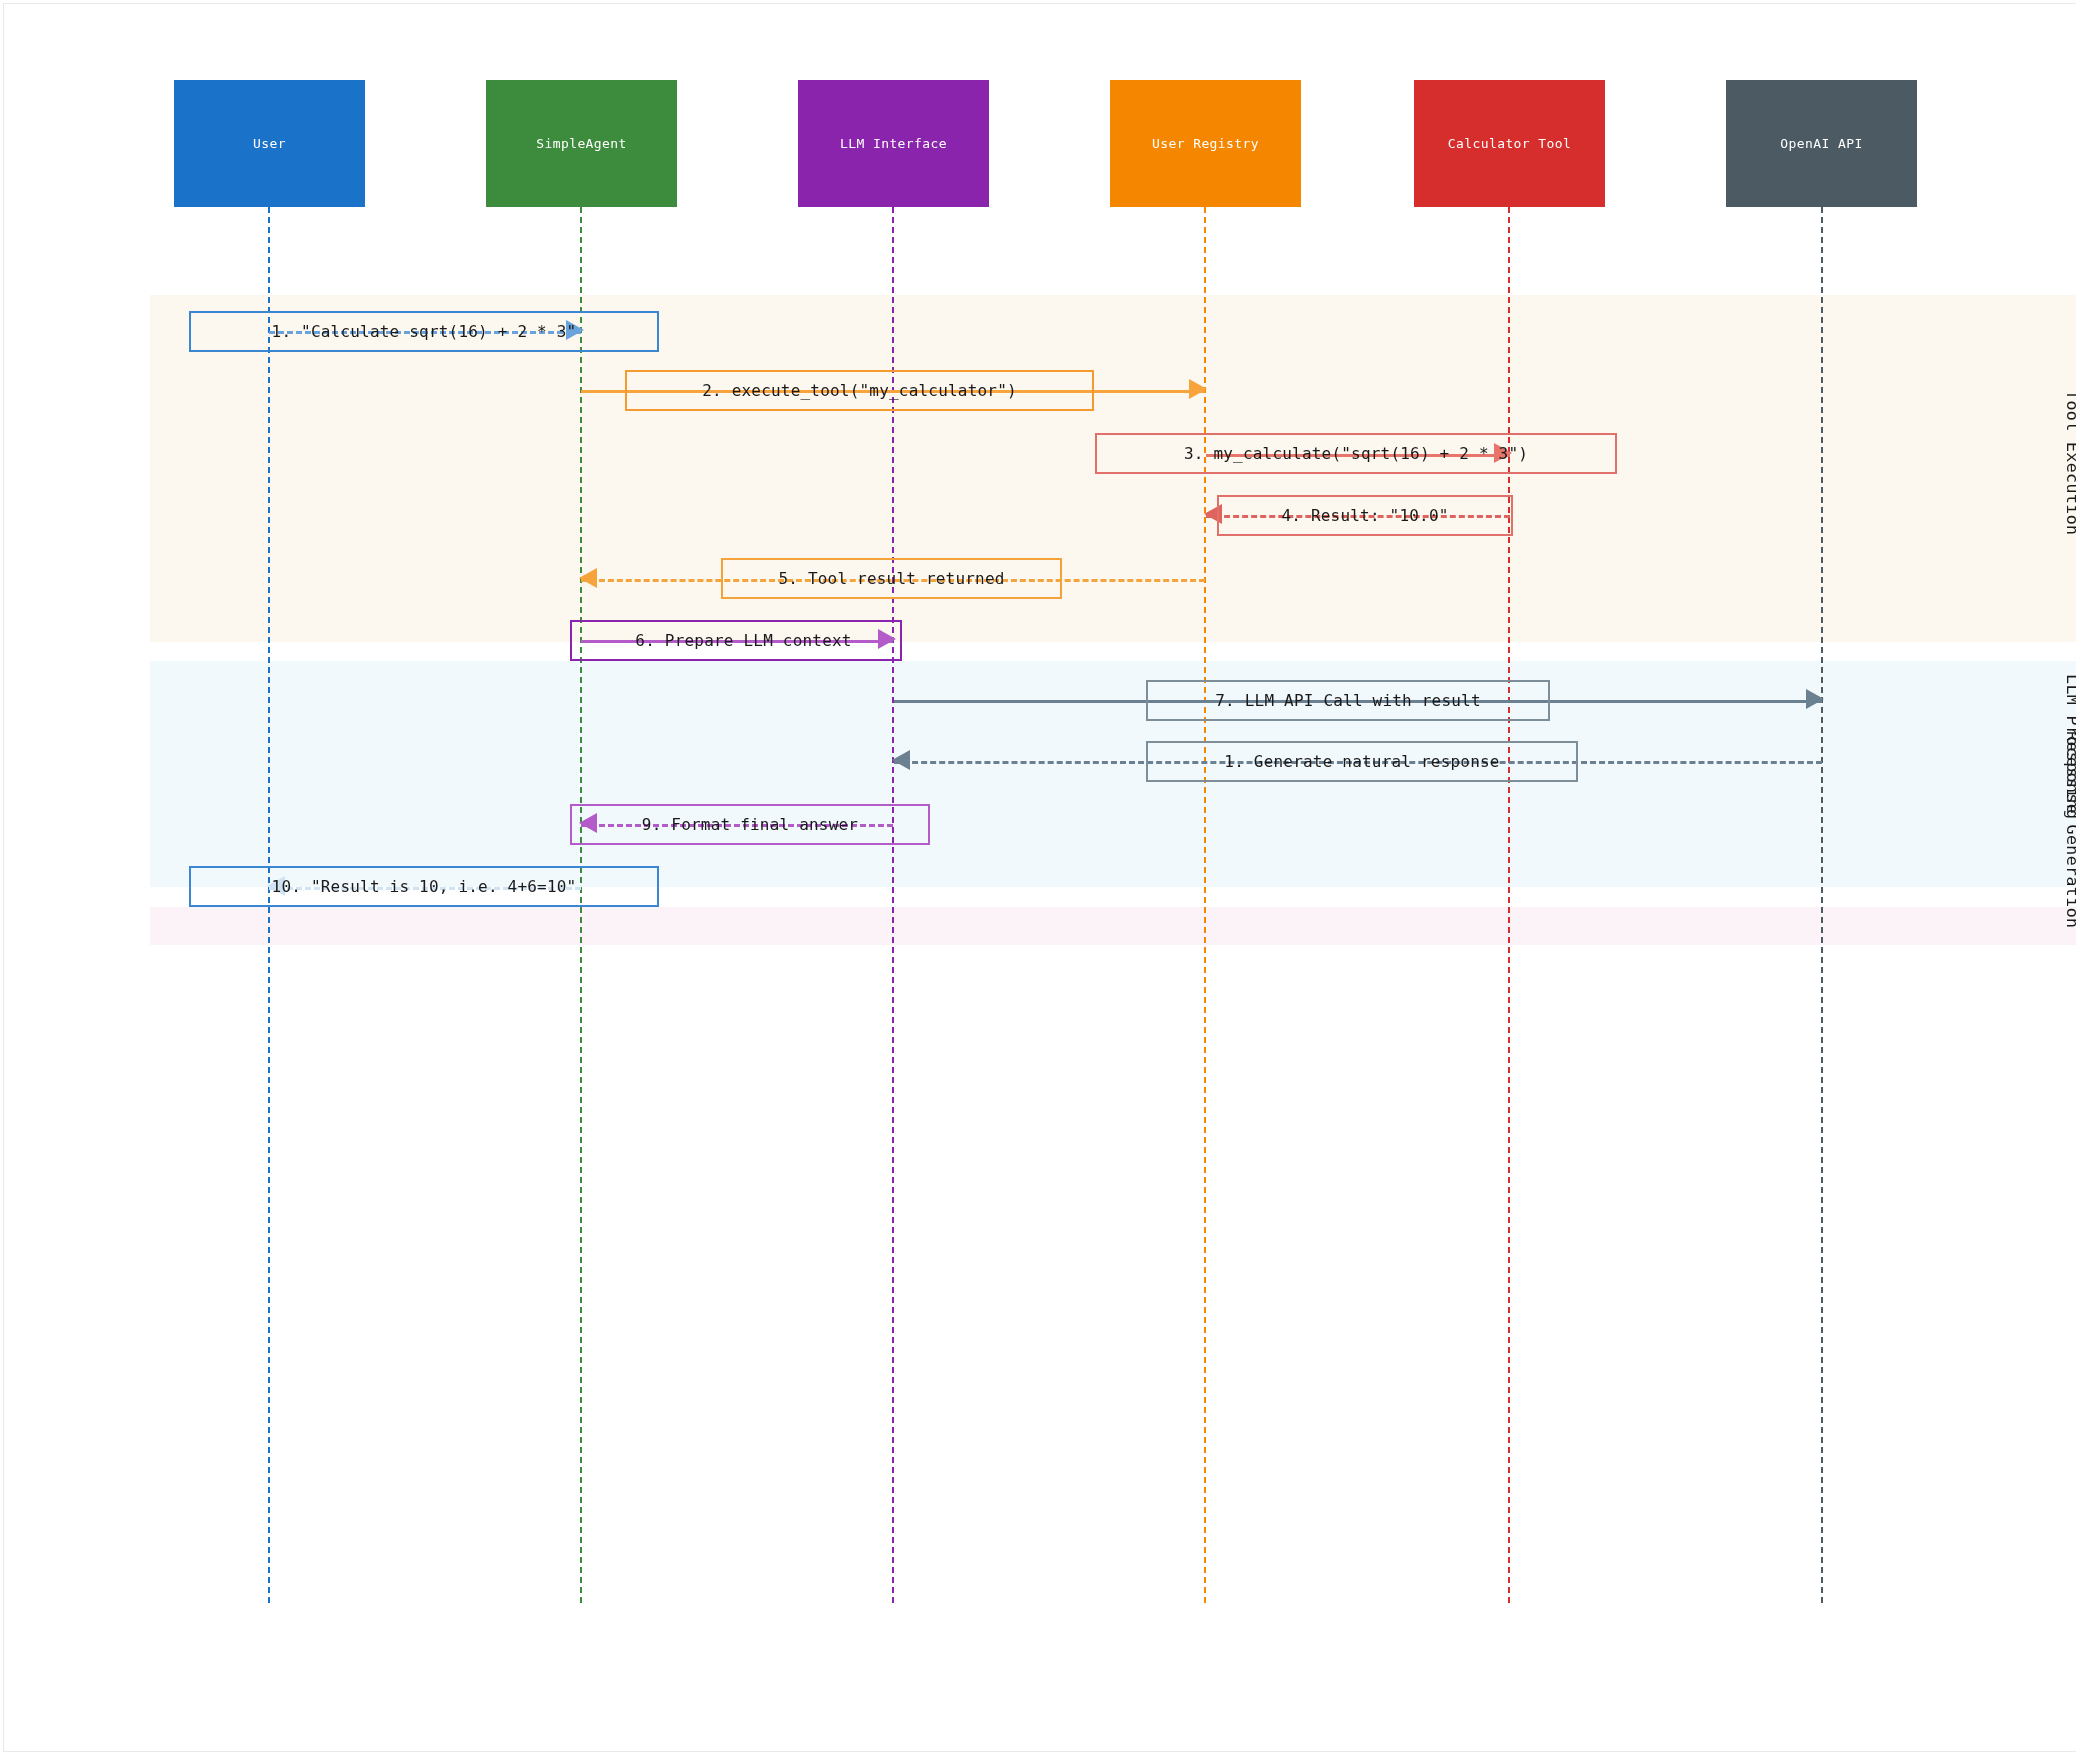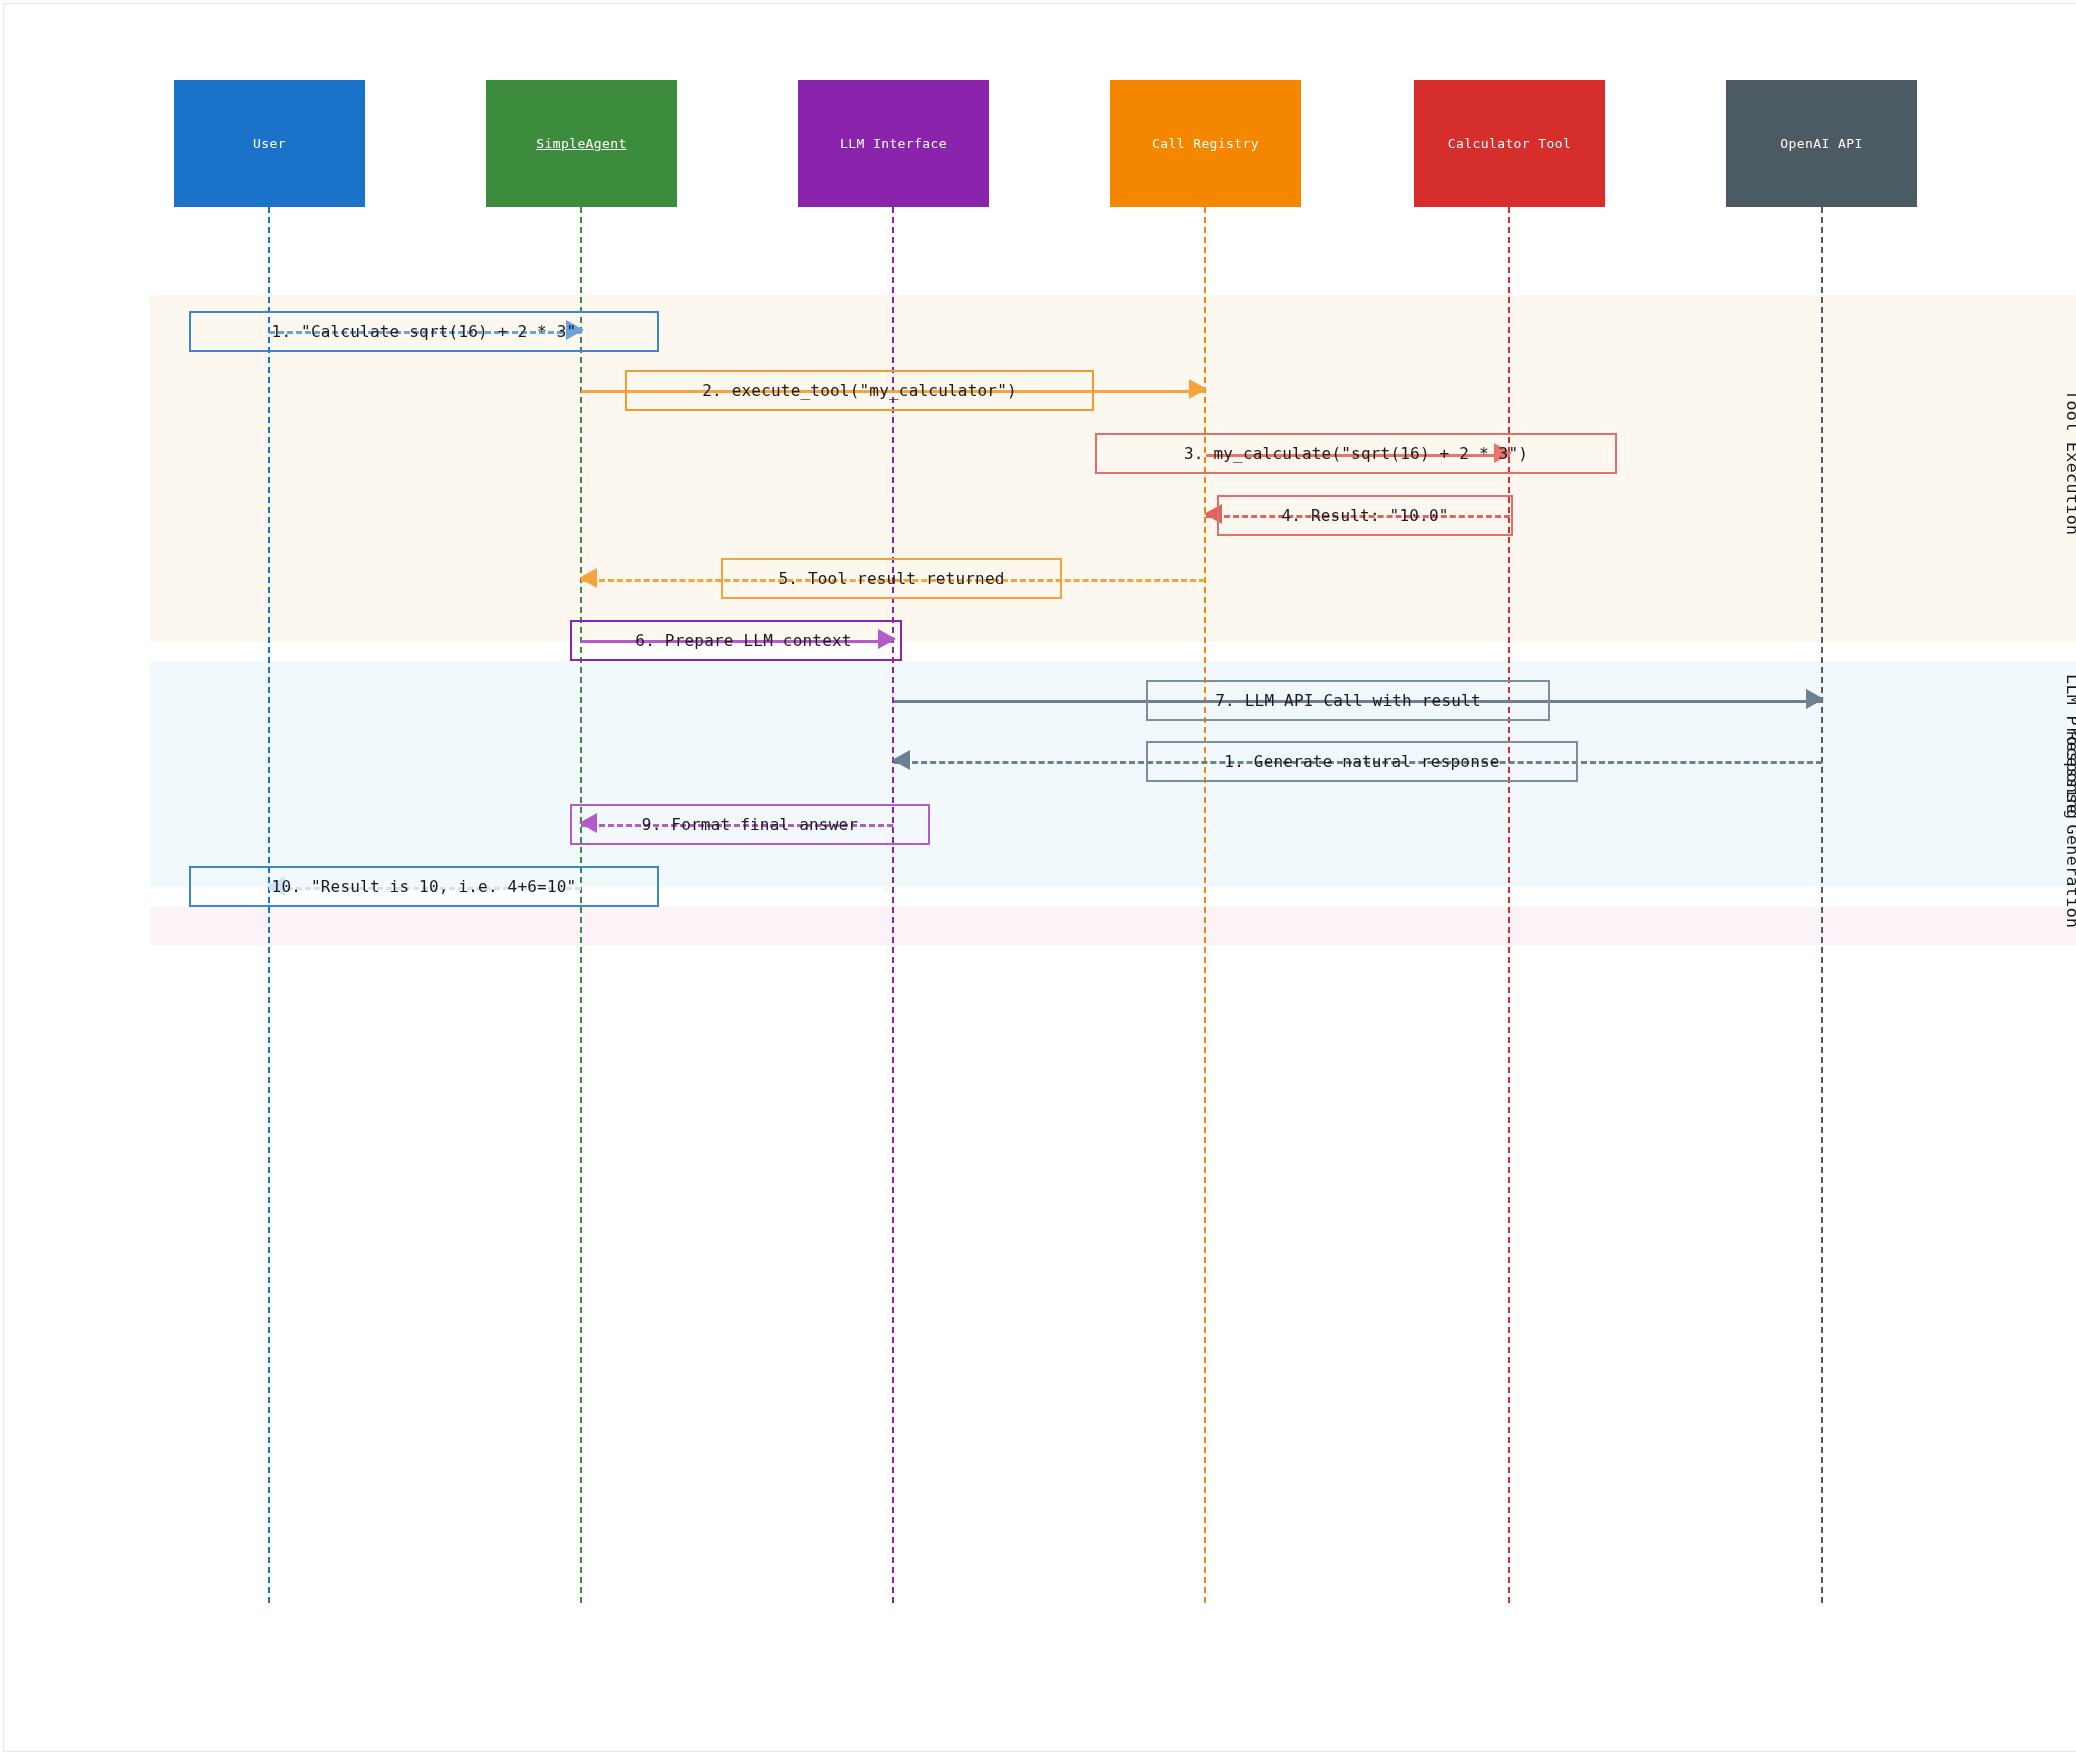--- a/index.html
+++ b/index.html
@@ -107,27 +107,27 @@
       <div class="band" style="top: 295px; height: 347px; background: rgb(253, 248, 239);"></div>
       <div class="band" style="top: 661px; height: 226px; background: rgb(242, 249, 252);"></div>
       <div class="band" style="top: 907px; height: 38px; background: rgb(251, 243, 247);"></div>
     </div>
 
   <div id="participants-layer">
       <div class="participant" style="left: 174px; background: rgb(26, 115, 200);">
         <span class="participant-label" style="color: rgb(255, 255, 255);">User</span>
       </div>
       <div class="participant" style="left: 486px; background: rgb(61, 139, 61);">
-        <span class="participant-label" style="color: rgb(255, 255, 255); text-decoration: underline;">SimpleAgent</span>
+        <span class="participant-label" style="color: rgb(255, 255, 255);">SimpleAgent</span>
       </div>
       <div class="participant" style="left: 798px; background: rgb(138, 36, 172);">
         <span class="participant-label" style="color: rgb(255, 255, 255); text-align: center;">LLM Interface</span>
       </div>
       <div class="participant" style="left: 1110px; background: rgb(245, 135, 0);">
-        <span class="participant-label" style="color: rgb(255, 255, 255);">Call Registry</span>
+        <span class="participant-label" style="color: rgb(255, 255, 255);">User Registry</span>
       </div>
       <div class="participant" style="left: 1414px; background: rgb(214, 45, 45);">
         <span class="participant-label" style="color: rgb(255, 255, 255);">Calculator Tool</span>
       </div>
       <div class="participant" style="left: 1726px; background: rgb(75, 90, 99);">
         <span class="participant-label" style="color: #ffffff;">OpenAI API</span>
       </div>
     </div>
 
   <div id="lifelines-layer">

